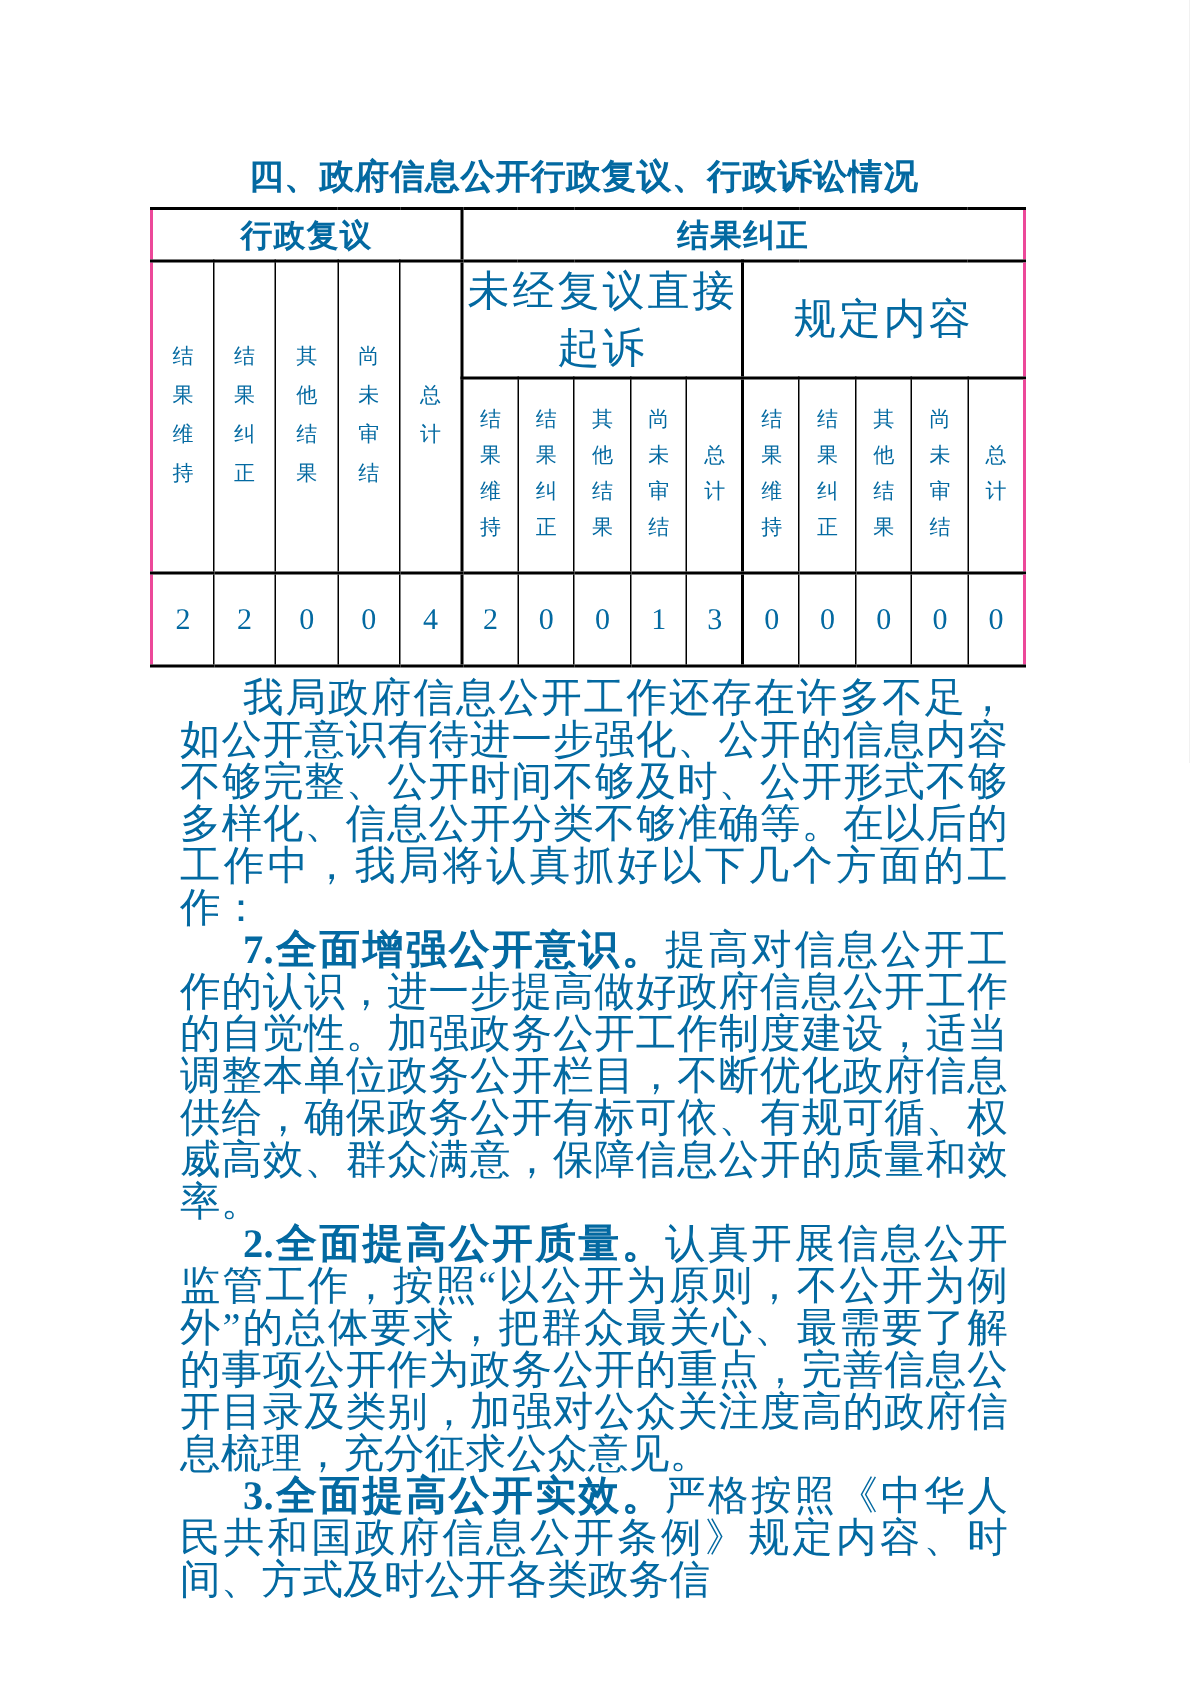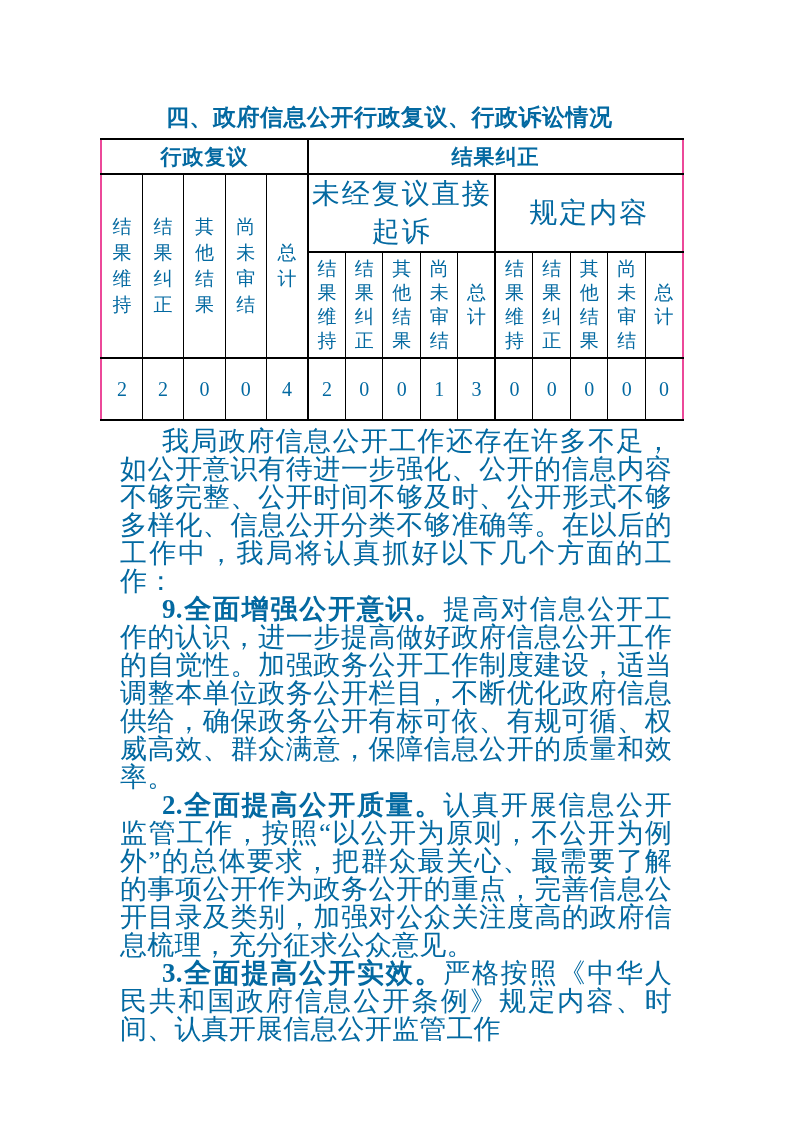--- a/index.html
+++ b/index.html
@@ -56,22 +56,22 @@
   }
   td.sub {
     height: 41px;
     font-size: 28px;
     letter-spacing: 2px;
   }
   td.vh  { height: 98px; }
   td.vh-tall { height: 139px; }
   .vtext {
     width: 1em;
-    margin: 4px auto;
-    font-size: 19px;
+    margin: 16px auto;
+    font-size: 14px;
     line-height: 24px;
     word-break: break-all;
     text-align: center;
   }
   td.vh-tall .vtext { line-height: 26px; }
   tr.data td {
     height: 60px;
     font-size: 20px;
   }
 
@@ -172,20 +172,20 @@
           <td>0</td>
           <td>0</td>
           <td>0</td>
         </tr>
       </tbody>
     </table>
 
 
     <p class="body first-para"><span>我局政府信息公开工作还存在许多不足，如公开意识有待进一步强化、公开的信息内容不够完整、公开时间不够及时、公开形式不够多样化、信息公开分类不够准确等。在以后的工作中，我局将认真抓好以下几个方面的工作：</span></p>
 
-    <p class="body"><span class="lead">9.全面增强公开意识。</span><span>提高对信息公开工作的认识，进一步提高做好政府信息公开工作的自觉性。加强政务公开工作制度建设，适当调整本单位政务公开栏目，不断优化政府信息供给，确保政务公开有标可依、有规可循、权威高效、群众满意，保障信息公开的质量和效率。</span></p>
+    <p class="body"><span class="lead">7.全面增强公开意识。</span><span>提高对信息公开工作的认识，进一步提高做好政府信息公开工作的自觉性。加强政务公开工作制度建设，适当调整本单位政务公开栏目，不断优化政府信息供给，确保政务公开有标可依、有规可循、权威高效、群众满意，保障信息公开的质量和效率。</span></p>
 
     <p class="body"><span class="lead">2.全面提高公开质量。</span><span>认真开展信息公开监管工作，按照“以公开为原则，不公开为例外”的总体要求，把群众最关心、最需要了解的事项公开作为政务公开的重点，完善信息公开目录及类别，加强对公众关注度高的政府信息梳理，充分征求公众意见。</span></p>
 
-    <p class="body"><span class="lead">3.全面提高公开实效。</span><span>严格按照《中华人民共和国政府信息公开条例》规定内容、时间、认真开展信息公开监管工作</span></p>
+    <p class="body"><span class="lead">3.全面提高公开实效。</span><span>严格按照《中华人民共和国政府信息公开条例》规定内容、时间、方式及时公开各类政务信</span></p>
 
   </div>
 </div>
 
 </body></html>

